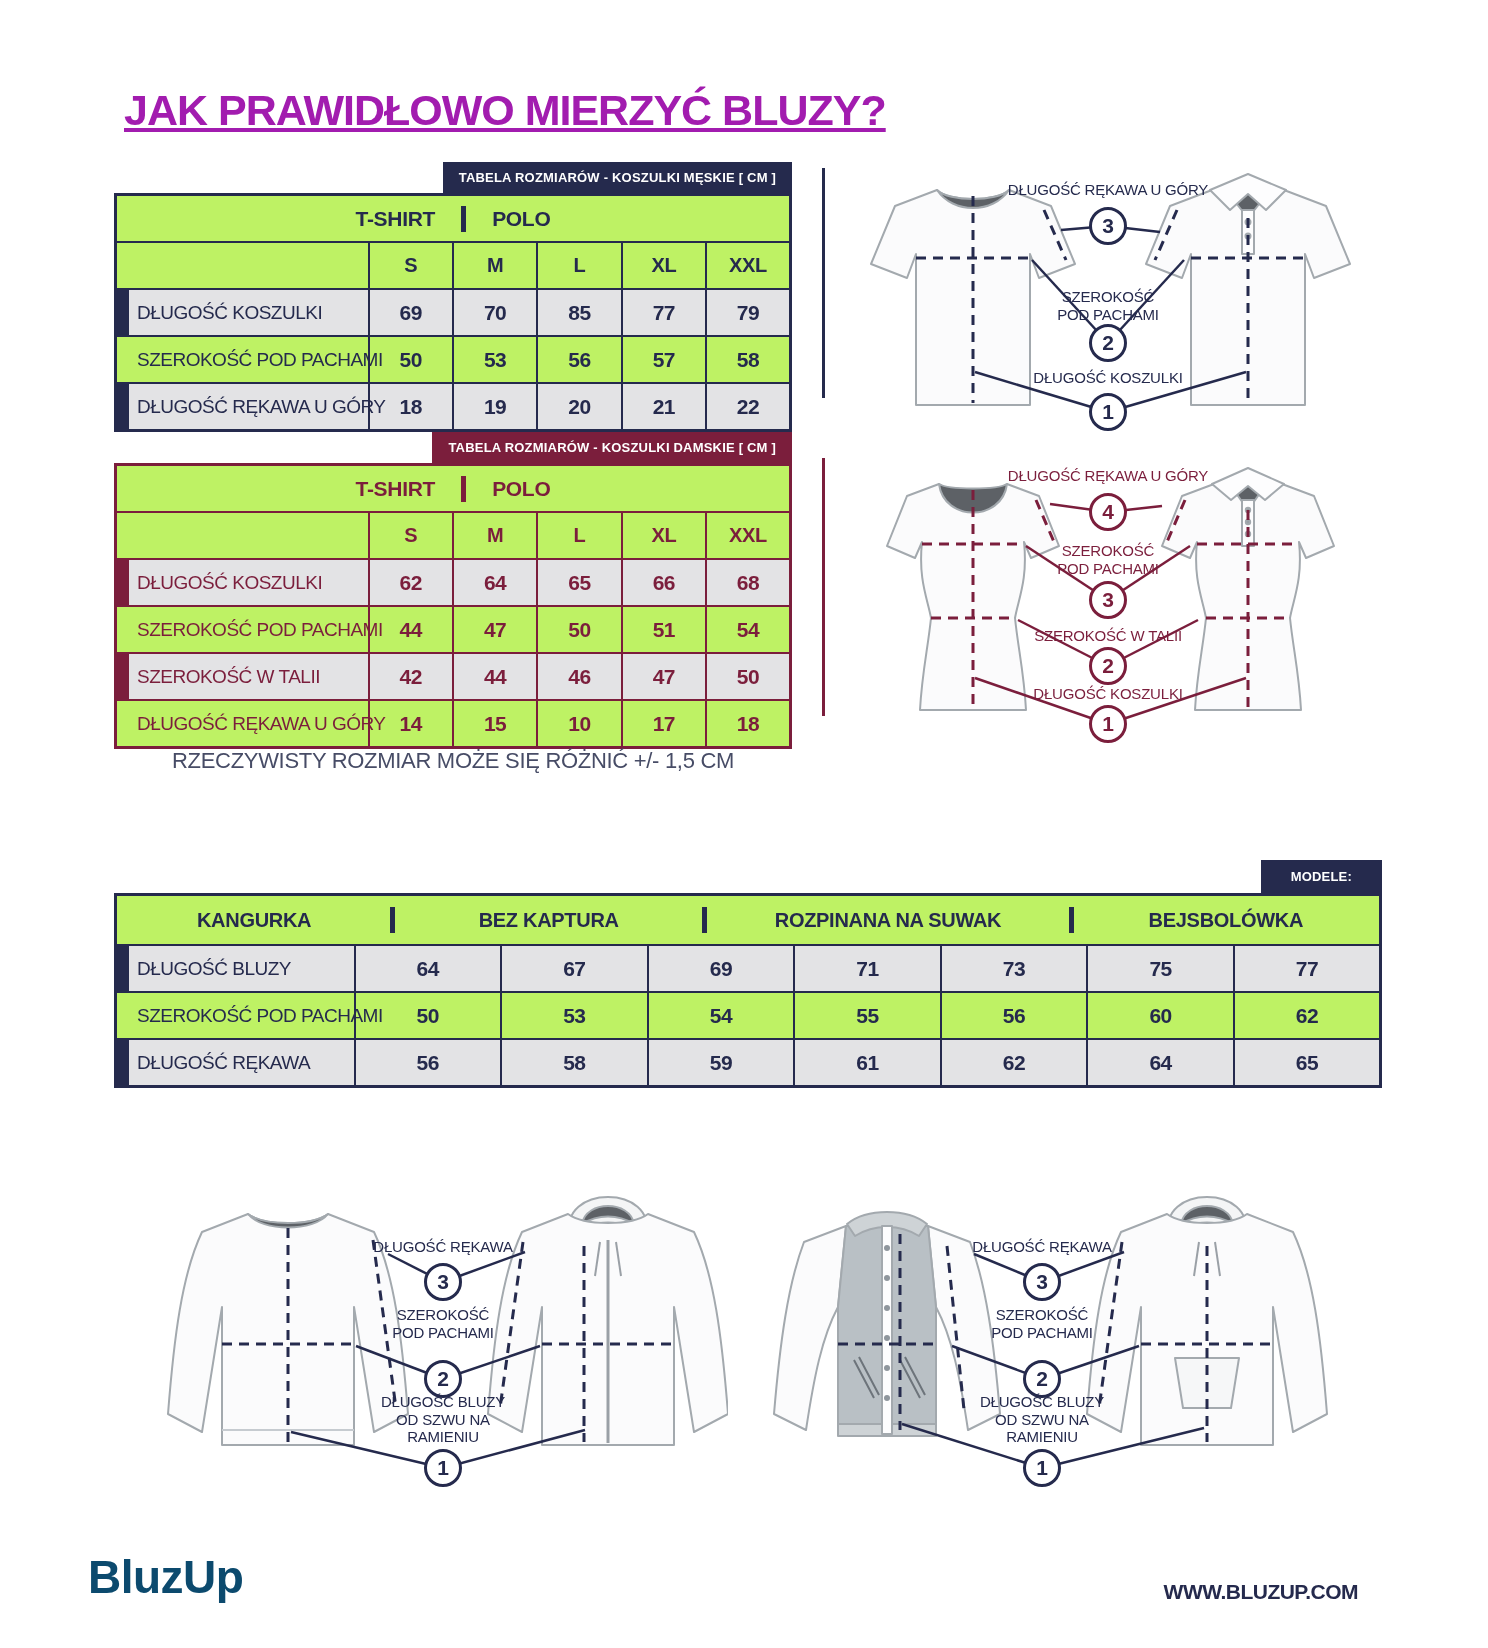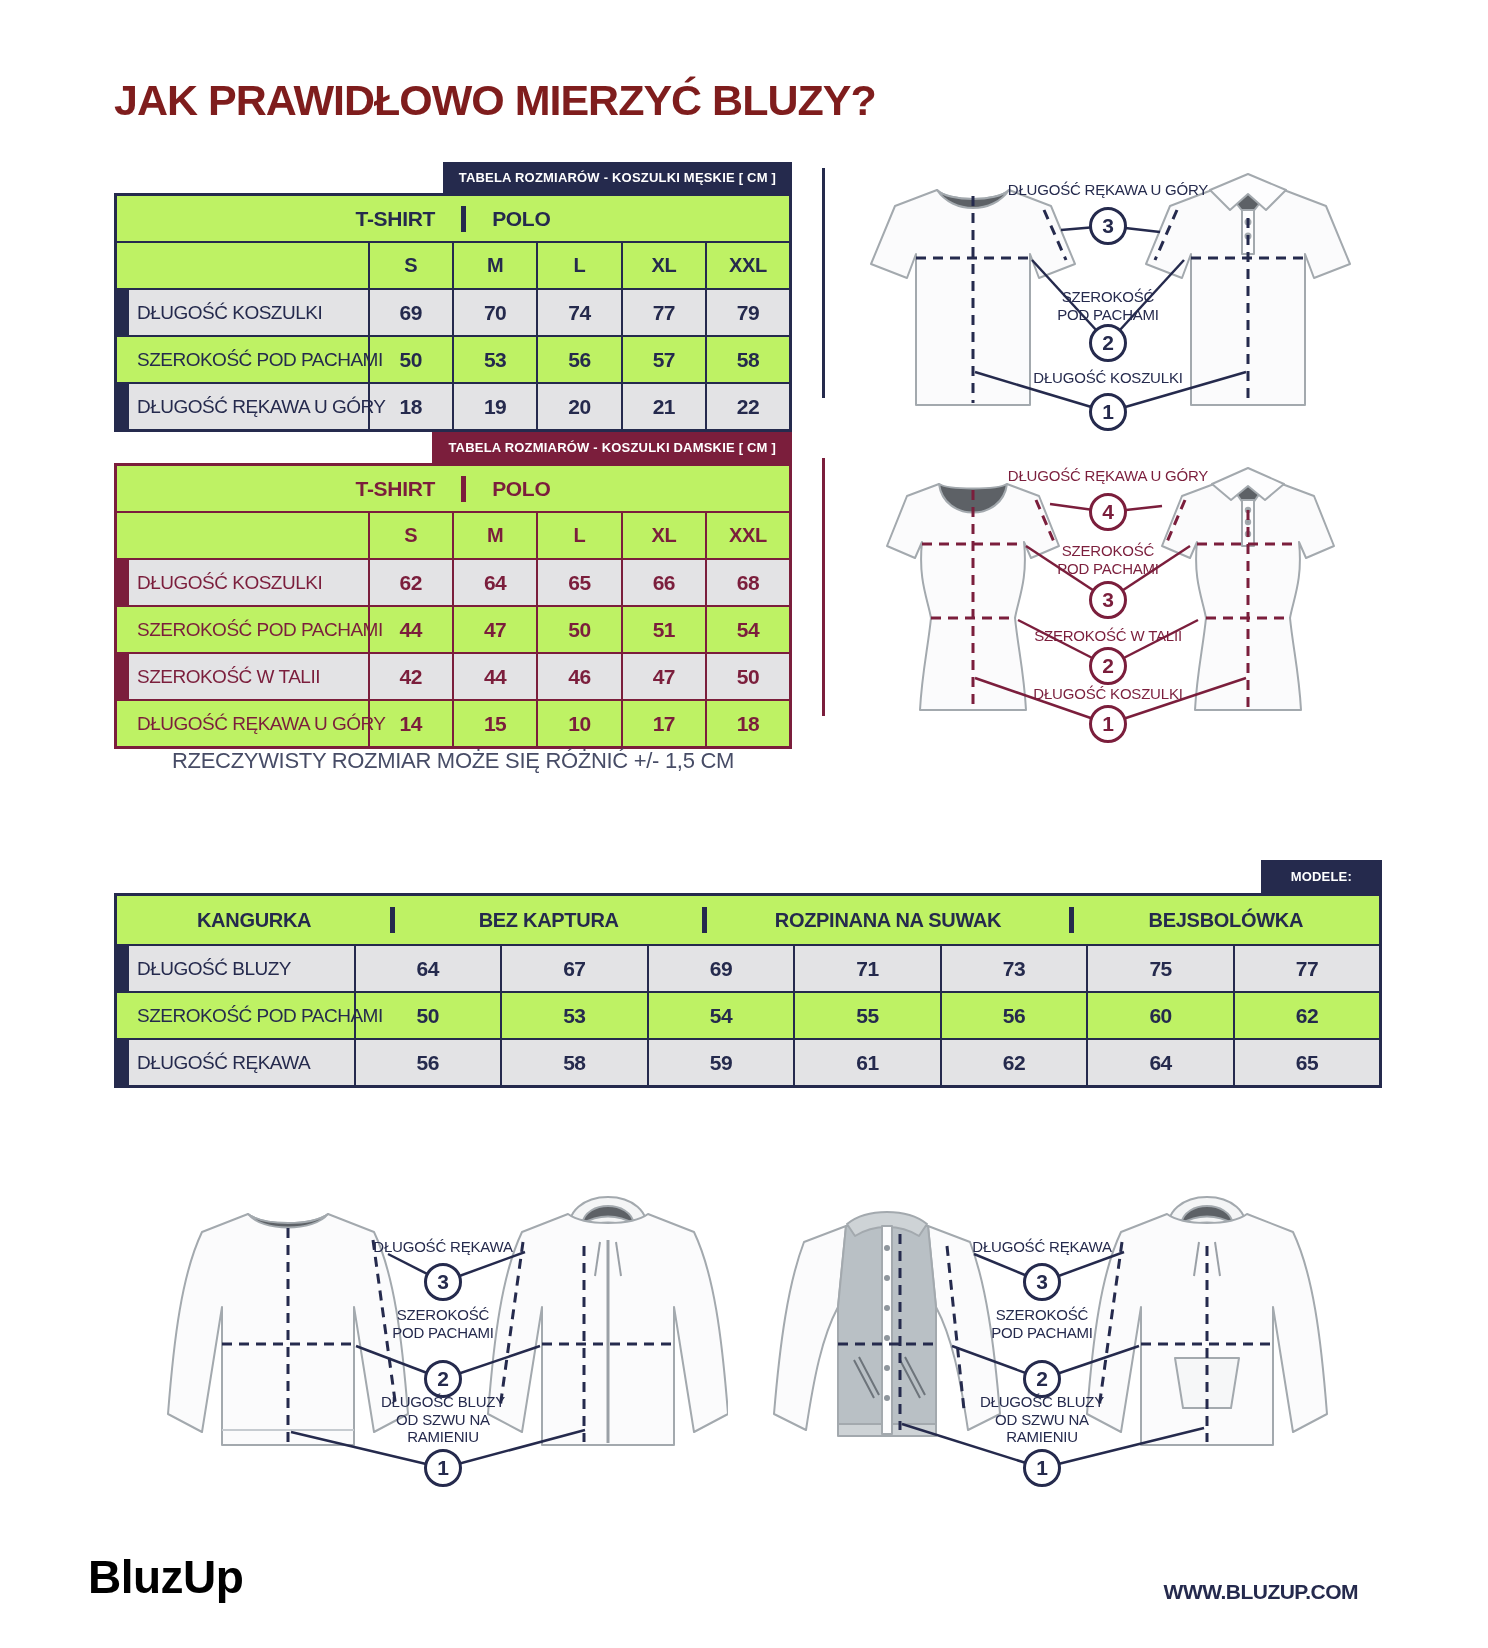--- a/index.html
+++ b/index.html
@@ -4,22 +4,22 @@
 <style>
   html,body{margin:0;padding:0;}
   body{
     width:1488px;height:1648px;position:relative;background:#ffffff;
     font-family:"Liberation Sans", sans-serif;color:#252a4d;overflow:hidden;
   }
   .navy{--c:#252a4d;}
   .maroon{--c:#7b1e3c;}
 
   
-  #title{position:absolute;left:114px;top:76px;margin:0;font-size:43px;font-weight:800;
-    letter-spacing:-1px;color:#7f1d1d;white-space:nowrap;}
+  #title{position:absolute;left:114px;top:76px;margin:10px;font-size:43px;font-weight:800;
+    letter-spacing:-1px;color:#a21caf;white-space:nowrap;text-decoration:underline;}
 
   
   .badge{margin-left:auto;width:fit-content;height:31px;display:flex;align-items:center;
     background:var(--c);color:#fff;font-weight:700;font-size:13px;padding:0 16px;letter-spacing:.2px;
     white-space:nowrap;}
 
   
   .tbl-wrap{position:absolute;}
   table.size-table{border-collapse:collapse;width:100%;table-layout:fixed;background:#bef264;
     border:3px solid var(--c);}
@@ -52,21 +52,21 @@
     font-weight:400;color:var(--c);line-height:1.18;letter-spacing:-.2px;}
   .c-circle{position:absolute;transform:translate(-50%,-50%);width:38px;height:38px;border-radius:50%;
     border:3px solid var(--c);background:#fff;display:flex;align-items:center;justify-content:center;
     font-size:21px;font-weight:700;color:var(--c);box-sizing:border-box;}
 
   .edge-line{position:absolute;width:3px;}
   .edge-line.n{background:#252a4d;}
   .edge-line.m{background:#7b1e3c;}
 
   
-  #logo{position:absolute;left:88px;top:1550px;font-size:46px;font-weight:800;color:#000000;letter-spacing:-.5px;}
+  #logo{position:absolute;left:88px;top:1550px;font-size:46px;font-weight:800;color:#0c4a6e;letter-spacing:-.5px;}
   #site{position:absolute;left:1000px;top:1580px;width:358px;text-align:right;
     font-size:21px;font-weight:700;color:#252a4d;letter-spacing:-.5px;}
 </style>
 </head>
 <body>
 
 <h1 id="title">JAK PRAWIDŁOWO MIERZYĆ BLUZY?</h1>
 
 <div class="tbl-wrap navy" style="left:114px;top:162px;width:678px;">
   <div class="badge">TABELA ROZMIARÓW - KOSZULKI MĘSKIE [ CM ]</div>
@@ -94,21 +94,21 @@
       <td class="size-head">S</td>
       <td class="size-head">M</td>
       <td class="size-head">L</td>
       <td class="size-head">XL</td>
       <td class="size-head">XXL</td>
     </tr>
     <tr class="gray">
       <td class="lbl accent">DŁUGOŚĆ KOSZULKI</td>
       <td class="val">69</td>
       <td class="val">70</td>
-      <td class="val">74</td>
+      <td class="val">85</td>
       <td class="val">77</td>
       <td class="val">79</td>
     </tr>
     <tr>
       <td class="lbl">SZEROKOŚĆ POD PACHAMI</td>
       <td class="val">50</td>
       <td class="val">53</td>
       <td class="val">56</td>
       <td class="val">57</td>
       <td class="val">58</td>

